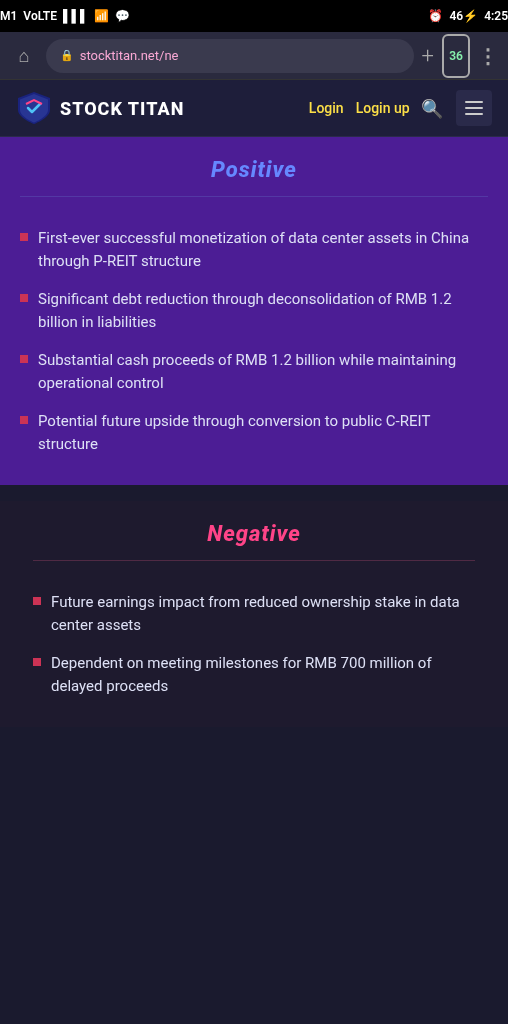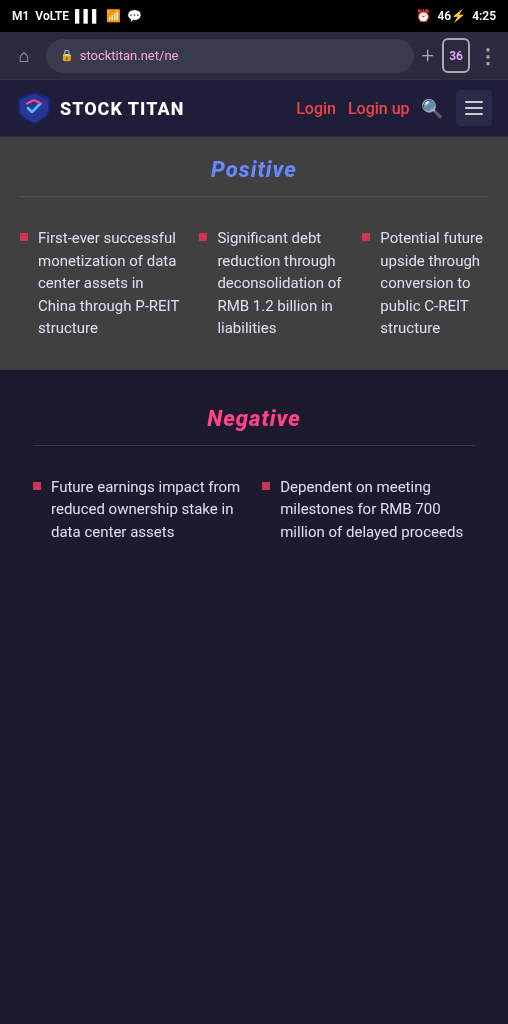--- a/index.html
+++ b/index.html
@@ -13,21 +13,21 @@
       color: #e0e0f0;
       overflow-x: hidden;
     }
 
     
     .status-bar {
       background: #000;
       display: flex;
       justify-content: space-between;
       align-items: center;
-      padding: 4px 12px;
+      padding: 4px 0;
       height: 32px;
     }
     .status-left {
       display: flex;
       align-items: center;
       gap: 6px;
       font-size: 12px;
       font-weight: 600;
       color: #fff;
     }
@@ -72,27 +72,27 @@
     .url-bar .lock-icon {
       color: #aaa;
       font-size: 11px;
     }
     .url-bar .url-text {
       color: #f9a8d4;
       font-size: 13px;
     }
     .tab-count {
       width: 28px;
-      height: 35px;
+      height: 44px;
       border: 2px solid #aaa;
       border-radius: 6px;
       display: flex;
       align-items: center;
       justify-content: center;
-      color: #f0abfc;
+      color: #86efac;
       font-size: 12px;
       font-weight: 600;
     }
     .plus-btn {
       color: #aaa;
       font-size: 22px;
       font-weight: 300;
     }
     .menu-btn {
       color: #aaa;
@@ -125,22 +125,22 @@
       letter-spacing: 1px;
       text-transform: uppercase;
     }
     .nav-links {
       display: flex;
       align-items: center;
       gap: 12px;
       margin-left: auto;
     }
     .nav-link {
-      color: #ef4444;
-      font-size: 16px;
+      color: #fde047;
+      font-size: 14px;
       font-weight: 500;
     }
     .search-icon-nav {
       color: #ccc;
       font-size: 18px;
     }
     .hamburger-btn {
       width: 36px;
       height: 36px;
       background: #2a2a4a;
@@ -160,21 +160,21 @@
     }
 
     
     .main-content {
       background: #1a1a2e;
       padding: 0;
     }
 
     
     .positive-section {
-      background: #404040;
+      background: #4c1d95;
       padding: 20px 20px 30px;
       margin-bottom: 16px;
     }
     .section-title-positive {
       text-align: center;
       font-size: 22px;
       font-weight: 800;
       color: #6688ff;
       font-style: italic;
       letter-spacing: 1px;
@@ -183,21 +183,21 @@
     }
     .divider {
       height: 1px;
       background: rgba(100, 120, 200, 0.3);
       margin-bottom: 20px;
     }
     .bullet-list {
       list-style: none;
       padding: 0;
       display: flex;
-      flex-direction: row;
+      flex-direction: column;
       gap: 16px;
       margin-top: 30px;
     }
     .bullet-item {
       display: flex;
       align-items: flex-start;
       gap: 10px;
       color: #dde0f5;
       font-size: 15px;
       line-height: 1.5;
@@ -295,20 +295,24 @@
       <li class="bullet-item">
         <div class="bullet-square"></div>
         <span class="bullet-text">First-ever successful monetization of data center assets in China through P-REIT structure</span>
       </li>
       <li class="bullet-item">
         <div class="bullet-square"></div>
         <span class="bullet-text">Significant debt reduction through deconsolidation of RMB 1.2 billion in liabilities</span>
       </li>
       <li class="bullet-item">
         <div class="bullet-square"></div>
+        <span class="bullet-text">Substantial cash proceeds of RMB 1.2 billion while maintaining operational control</span>
+      </li>
+      <li class="bullet-item">
+        <div class="bullet-square"></div>
         <span class="bullet-text">Potential future upside through conversion to public C-REIT structure</span>
       </li>
     </ul>
   </div>
 
   <div class="negative-section">
     <div class="section-title-negative">Negative</div>
     <div class="divider-neg"></div>
     <ul class="bullet-list">
       <li class="bullet-item">

